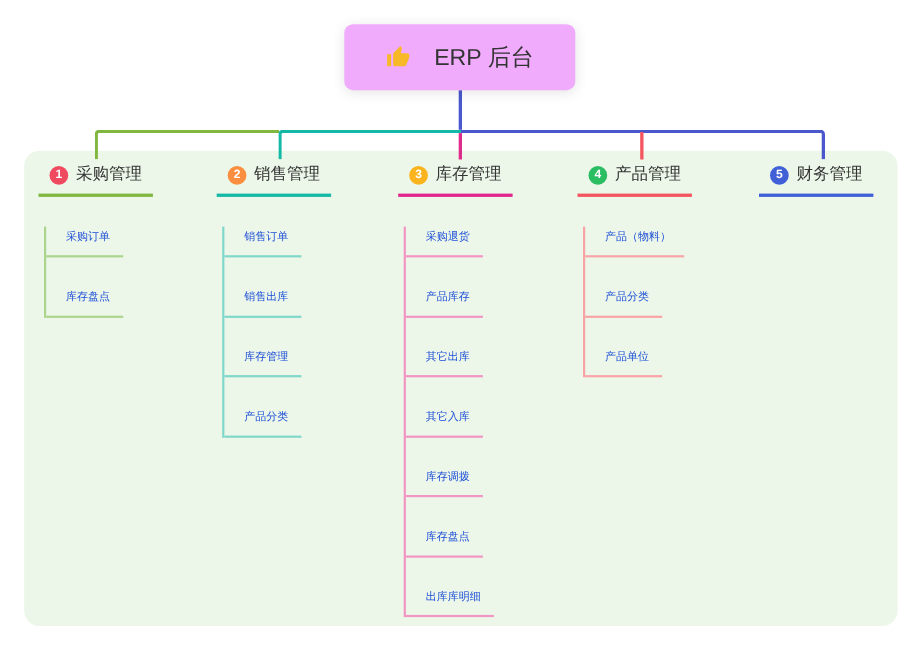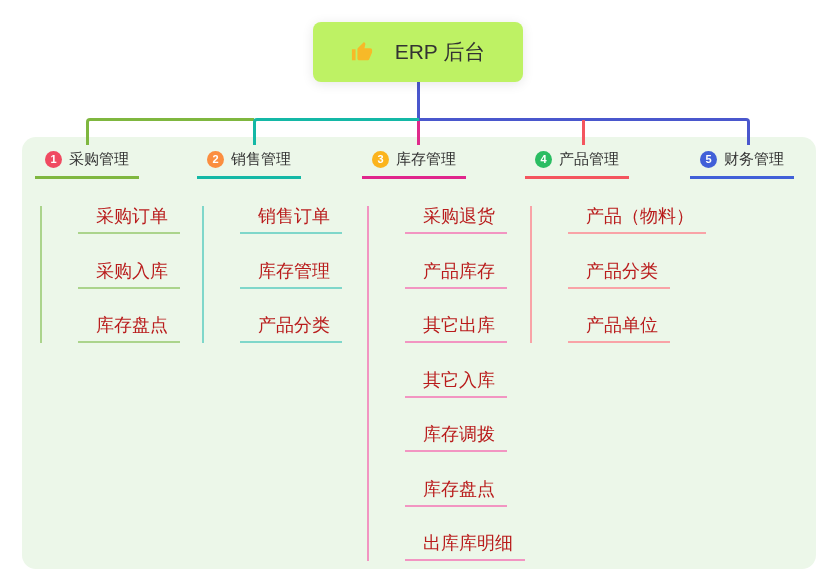--- a/index.html
+++ b/index.html
@@ -4,21 +4,21 @@
 <style>
   html,body{margin:0;padding:0;background:#fff;font-family:"Liberation Sans","DejaVu Sans",sans-serif;}
   .canvas{position:relative;width:839px;height:588px;background:#fff;overflow:hidden;}
 
   
   .panel{position:absolute;left:22px;top:137px;width:794px;height:432px;
          background:#ecf7e9;border-radius:14px;}
 
   
   .root-node{position:absolute;left:313px;top:22px;width:210px;height:60px;
-             background:#bef264;border-radius:8px;box-shadow:0 2px 12px rgba(0,0,0,0.10);
+             background:#f0abfc;border-radius:8px;box-shadow:0 2px 12px rgba(0,0,0,0.10);
              display:flex;align-items:center;justify-content:center;gap:22px;
              font-size:21px;font-weight:500;color:#333;}
   .root-node svg{display:block;}
 
   
   .conn{position:absolute;box-sizing:border-box;}
   .root-drop{left:417px;top:82px;width:3px;height:36px;}
   .seg-green{left:86px;top:118px;width:168px;height:27px;
              border-top:3px solid;border-left:3px solid;border-top-left-radius:4px;}
   .seg-teal{left:253px;top:118px;width:167px;height:27px;
@@ -34,21 +34,21 @@
   .branch-header{display:flex;align-items:center;gap:7px;box-sizing:border-box;
                  width:max-content;min-width:104px;padding:0 10px 6px 10px;
                  line-height:22px;font-size:15px;color:#333;
                  border-bottom:3px solid var(--line);cursor:pointer;}
   .badge{width:17px;height:17px;border-radius:50%;flex-shrink:0;
          background:var(--badge);color:#fff;font-size:11px;font-weight:bold;
          line-height:17px;text-align:center;}
   .children{margin-left:5px;border-left:2px solid var(--childline);}
   .child{width:max-content;padding:0 12px 6px 18px;margin-top:26.5px;
          border-bottom:2px solid var(--childline);
-         font-size:18px;line-height:20px;color:#b91c1c;cursor:pointer;margin-left:36px;}
+         font-size:10px;line-height:20px;color:#1d4ed8;cursor:pointer;}
   .child:first-child{margin-top:27px;}
 </style>
 </head>
 <body>
 
 <div class="canvas">
 
   <div class="panel" style="background: rgb(236, 247, 233);"></div>
 
   <div class="conn root-drop" style="background: rgb(74, 87, 205);"></div>
@@ -65,31 +65,31 @@
     <span>ERP 后台</span>
   </div>
 
 <div class="branch b1" style="--line: #7fb73f; --childline: #abd48c; --badge: #f04a61;">
     <div class="branch-header">
       <span class="badge">1</span>
       <span class="branch-label">采购管理</span>
     </div>
     <div class="children">
         <div class="child"><span>采购订单</span></div>
-        <div class="child"><span>采购入库</span></div>
         <div class="child"><span>库存盘点</span></div>
       </div>
   </div>
     <div class="branch b2" style="--line: #14b8a6; --childline: #7fd7ca; --badge: #fb8e3f;">
     <div class="branch-header">
       <span class="badge">2</span>
       <span class="branch-label">销售管理</span>
     </div>
     <div class="children">
         <div class="child"><span>销售订单</span></div>
+        <div class="child"><span>销售出库</span></div>
         <div class="child"><span>库存管理</span></div>
         <div class="child"><span>产品分类</span></div>
       </div>
   </div>
     <div class="branch b3" style="--line: #e0268c; --childline: #f295c2; --badge: #fbb41d;">
     <div class="branch-header">
       <span class="badge">3</span>
       <span class="branch-label">库存管理</span>
     </div>
     <div class="children">

